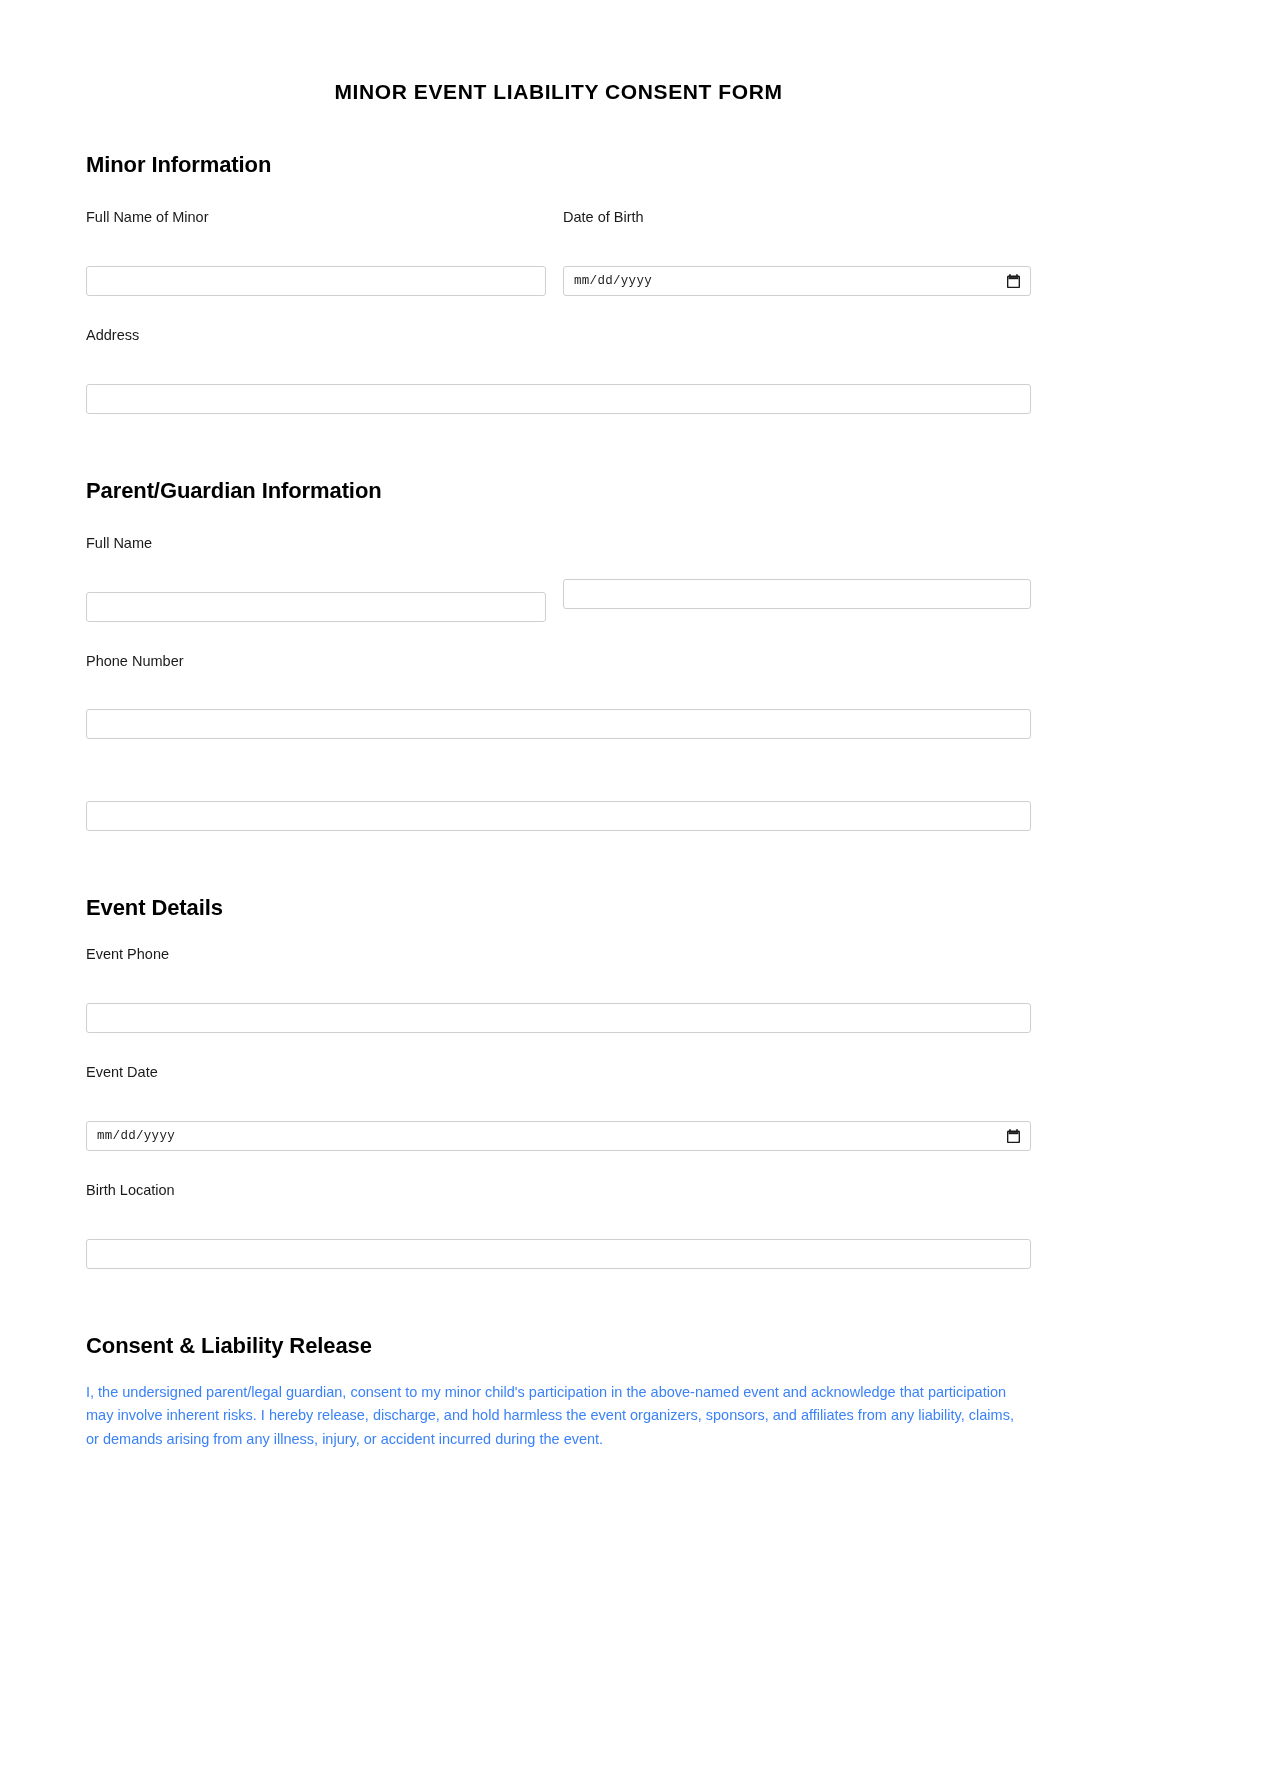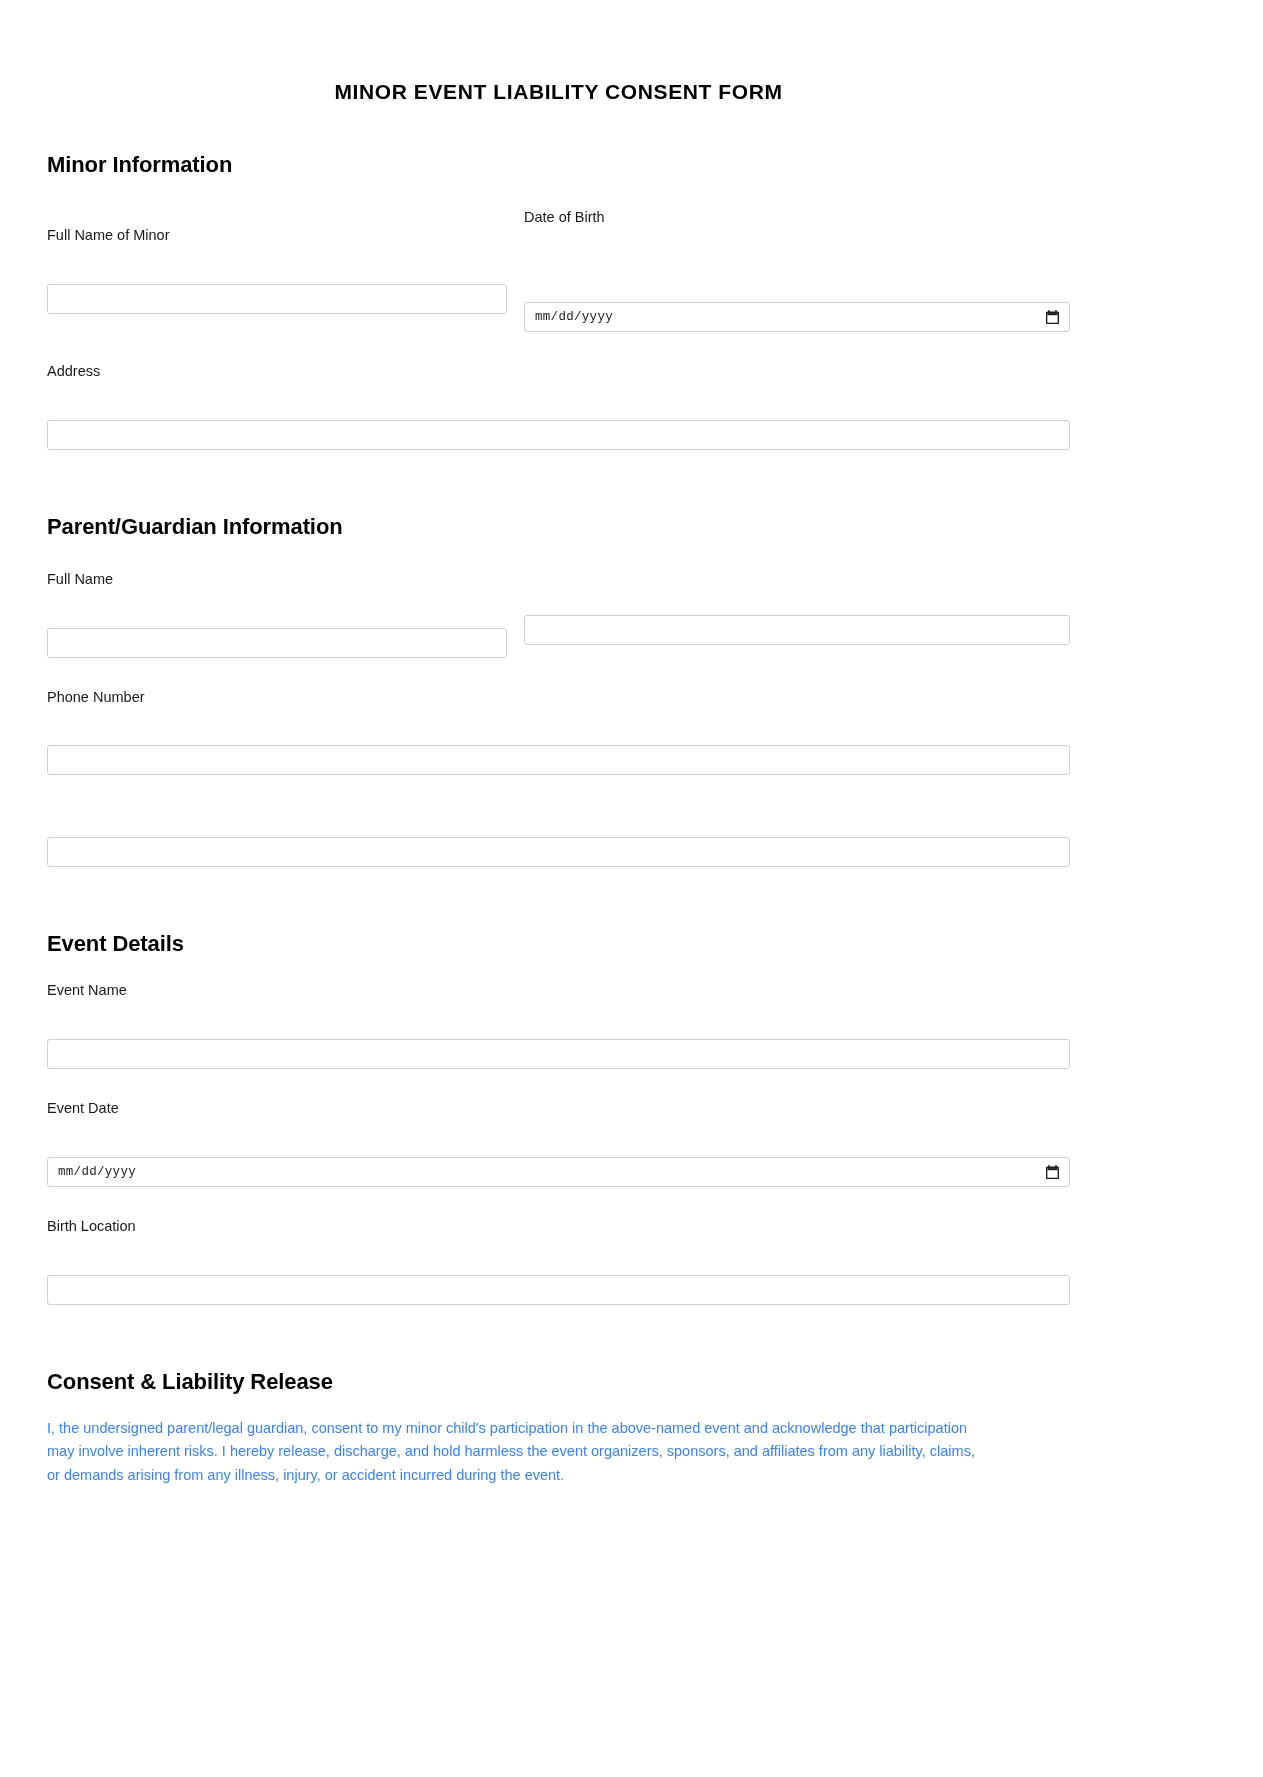--- a/index.html
+++ b/index.html
@@ -11,21 +11,21 @@
     width: 1263px;
     height: 1777px;
     font-family: "Liberation Sans", sans-serif;
     color: #000000;
     -webkit-font-smoothing: antialiased;
   }
   .page {
     box-sizing: border-box;
     width: 1117px;
     min-height: 1777px;
-    padding: 0 47px;
+    padding: 0 86px;
     background: #ffffff;
     position: relative;
   }
   .form-title {
     text-align: center;
     font-size: 21px;
     font-weight: bold;
     letter-spacing: 0.6px;
     margin: 0;
     padding-top: 80px;
@@ -53,21 +53,21 @@
     align-items: center;
   }
   .row.tight { margin-top: 24px; }
   .field {
     display: flex;
     flex-direction: column;
     flex: 1 1 0;
     min-width: 0;
   }
   .field.col-left  { flex: 0 0 460px; }
-  .field.col-right { flex: 1 1 auto; gap: 36px; }
+  .field.col-right { flex: 1 1 auto; }
   .field-label {
     font-size: 14.5px;
     line-height: 1.3;
     color: #1a1a1a;
     margin-bottom: 7px;
     font-weight: normal;
   }
   .input-box {
     box-sizing: border-box;
     width: 100%;
@@ -180,21 +180,21 @@
         <input class="input-box" type="text" placeholder="" style="">
       </div>
     </div>
   </section>
 
   <section class="section sec-event">
     <h2 class="section-heading">Event Details</h2>
 
     <div class="row tight">
       <div class="field">
-        <label class="field-label">Event Name</label>
+        <label class="field-label">Event Phone</label>
         <input class="input-box" type="text" placeholder="" style="">
       </div>
     </div>
 
     <div class="row">
       <div class="field">
         <label class="field-label">Event Date</label>
         <div class="input-box date">
           <span class="date-placeholder">mm/dd/yyyy</span>
           <span class="cal-icon">

